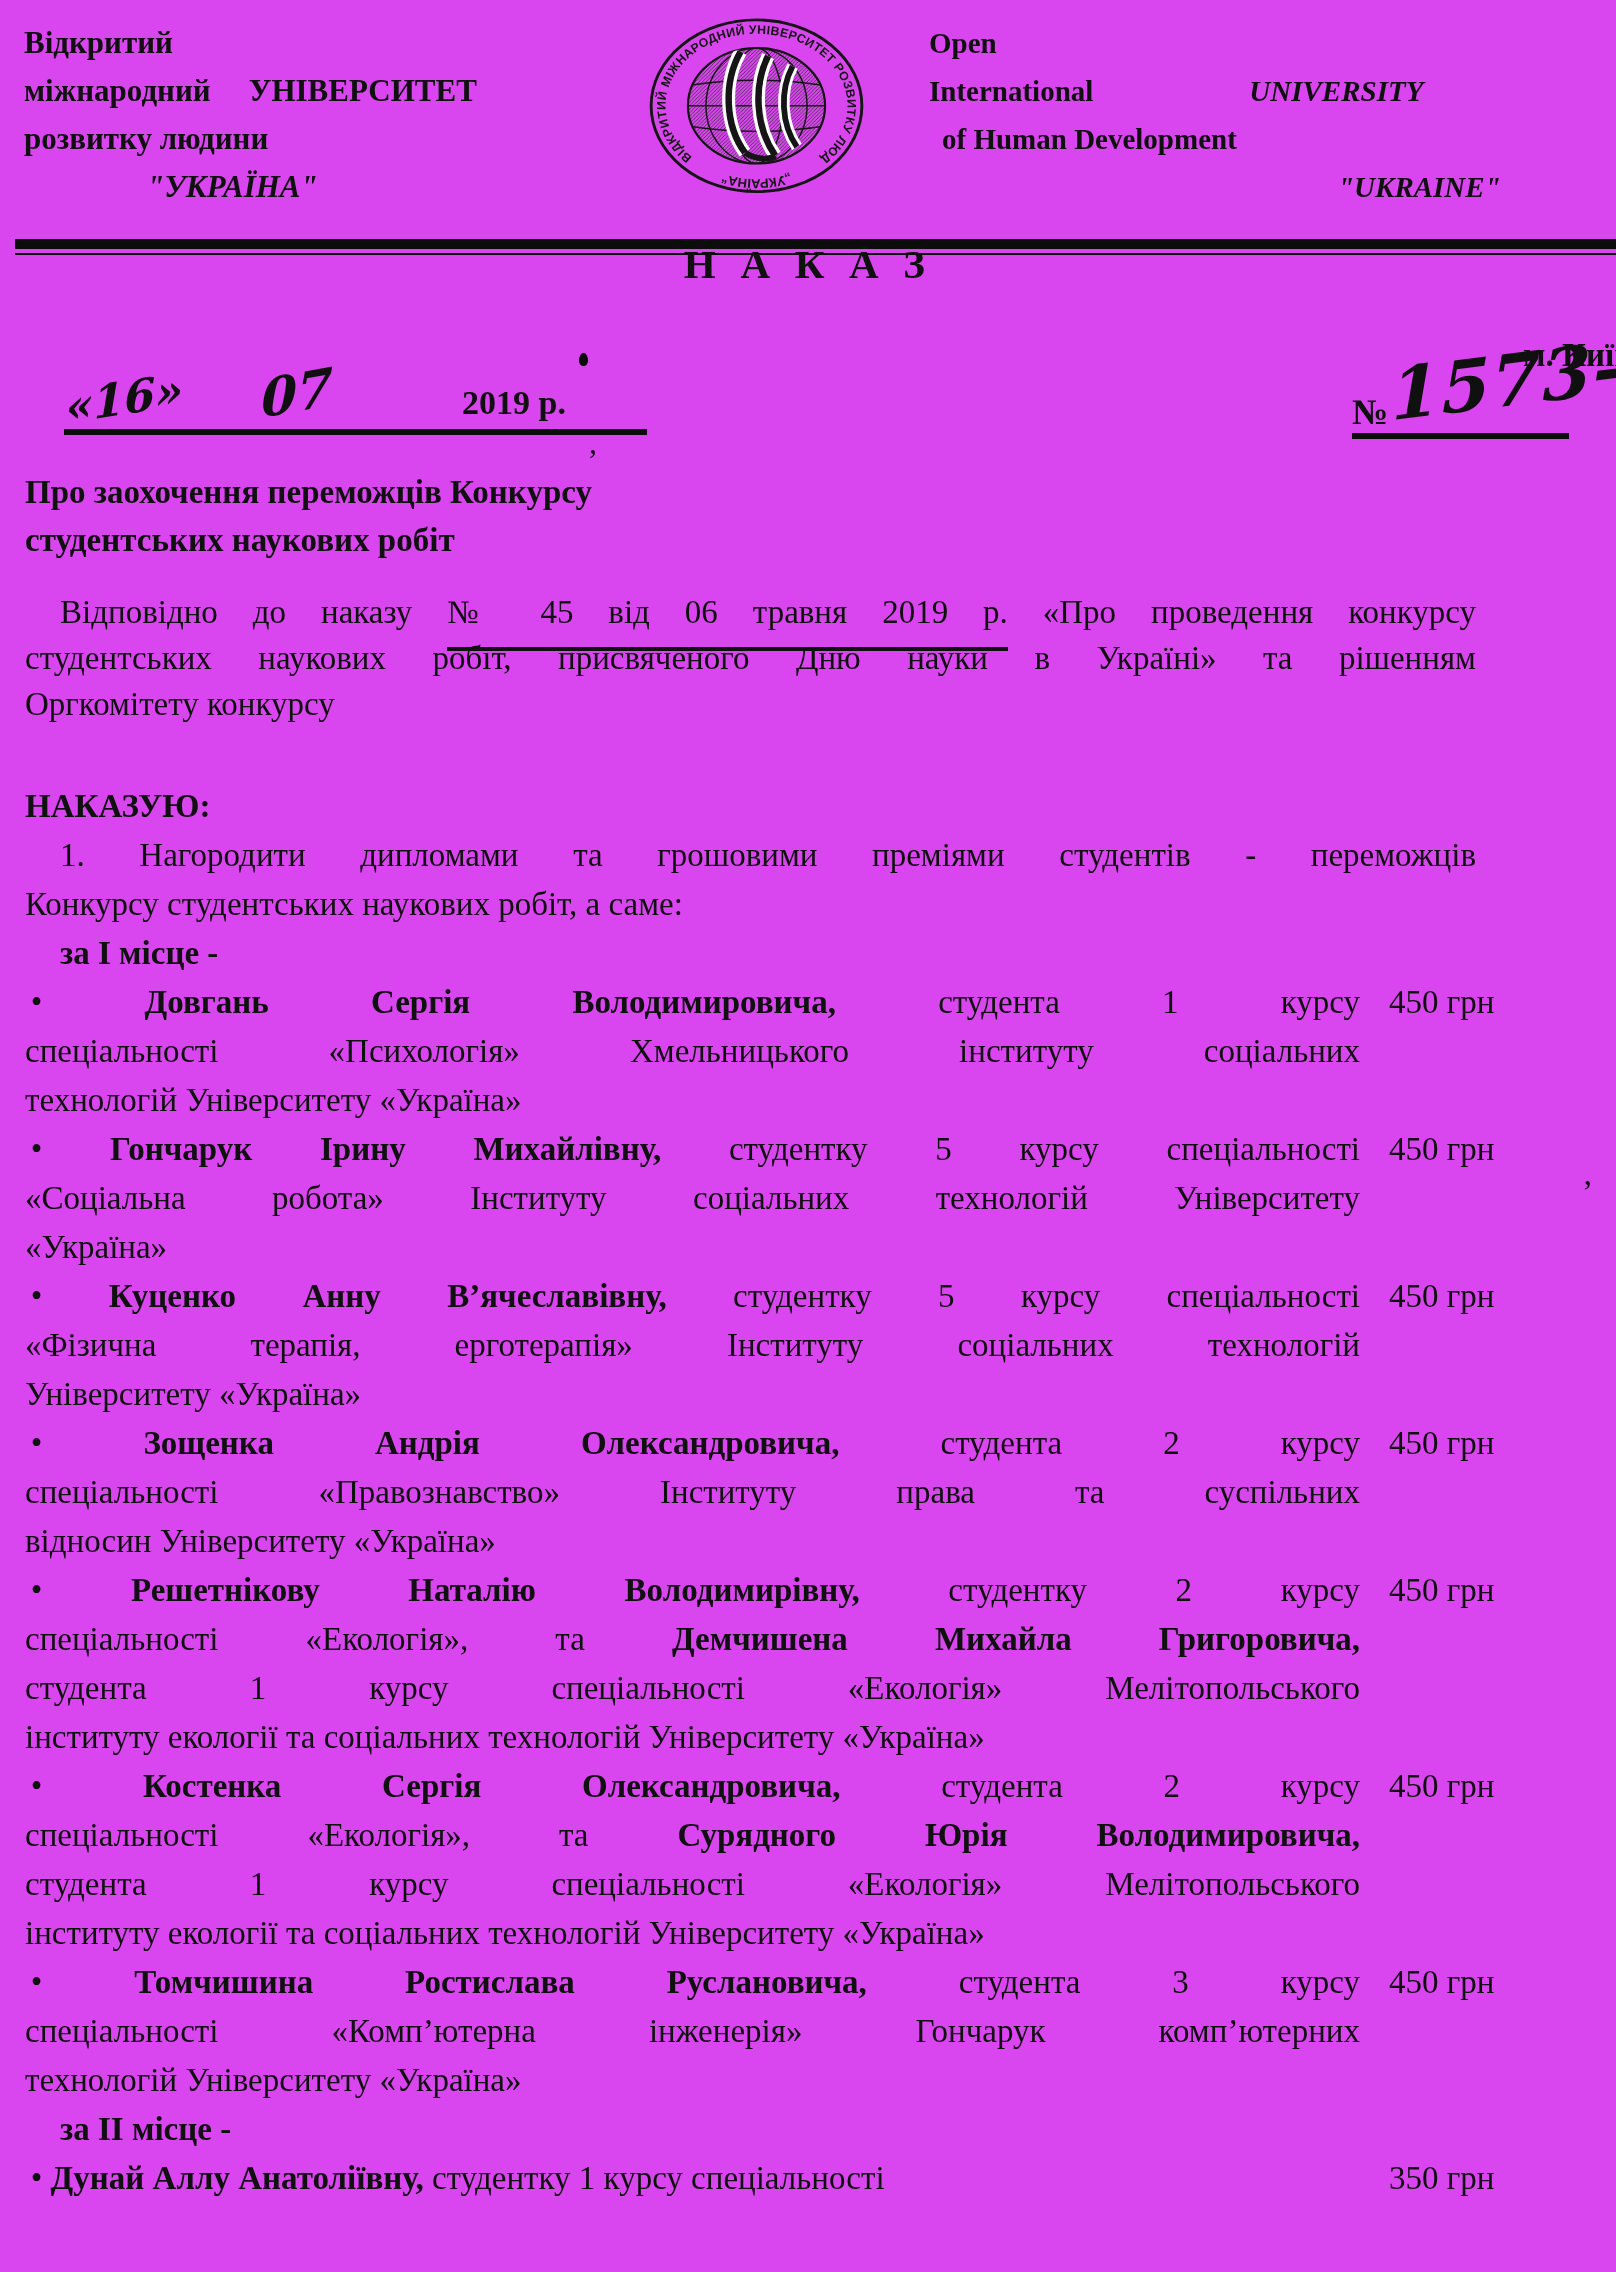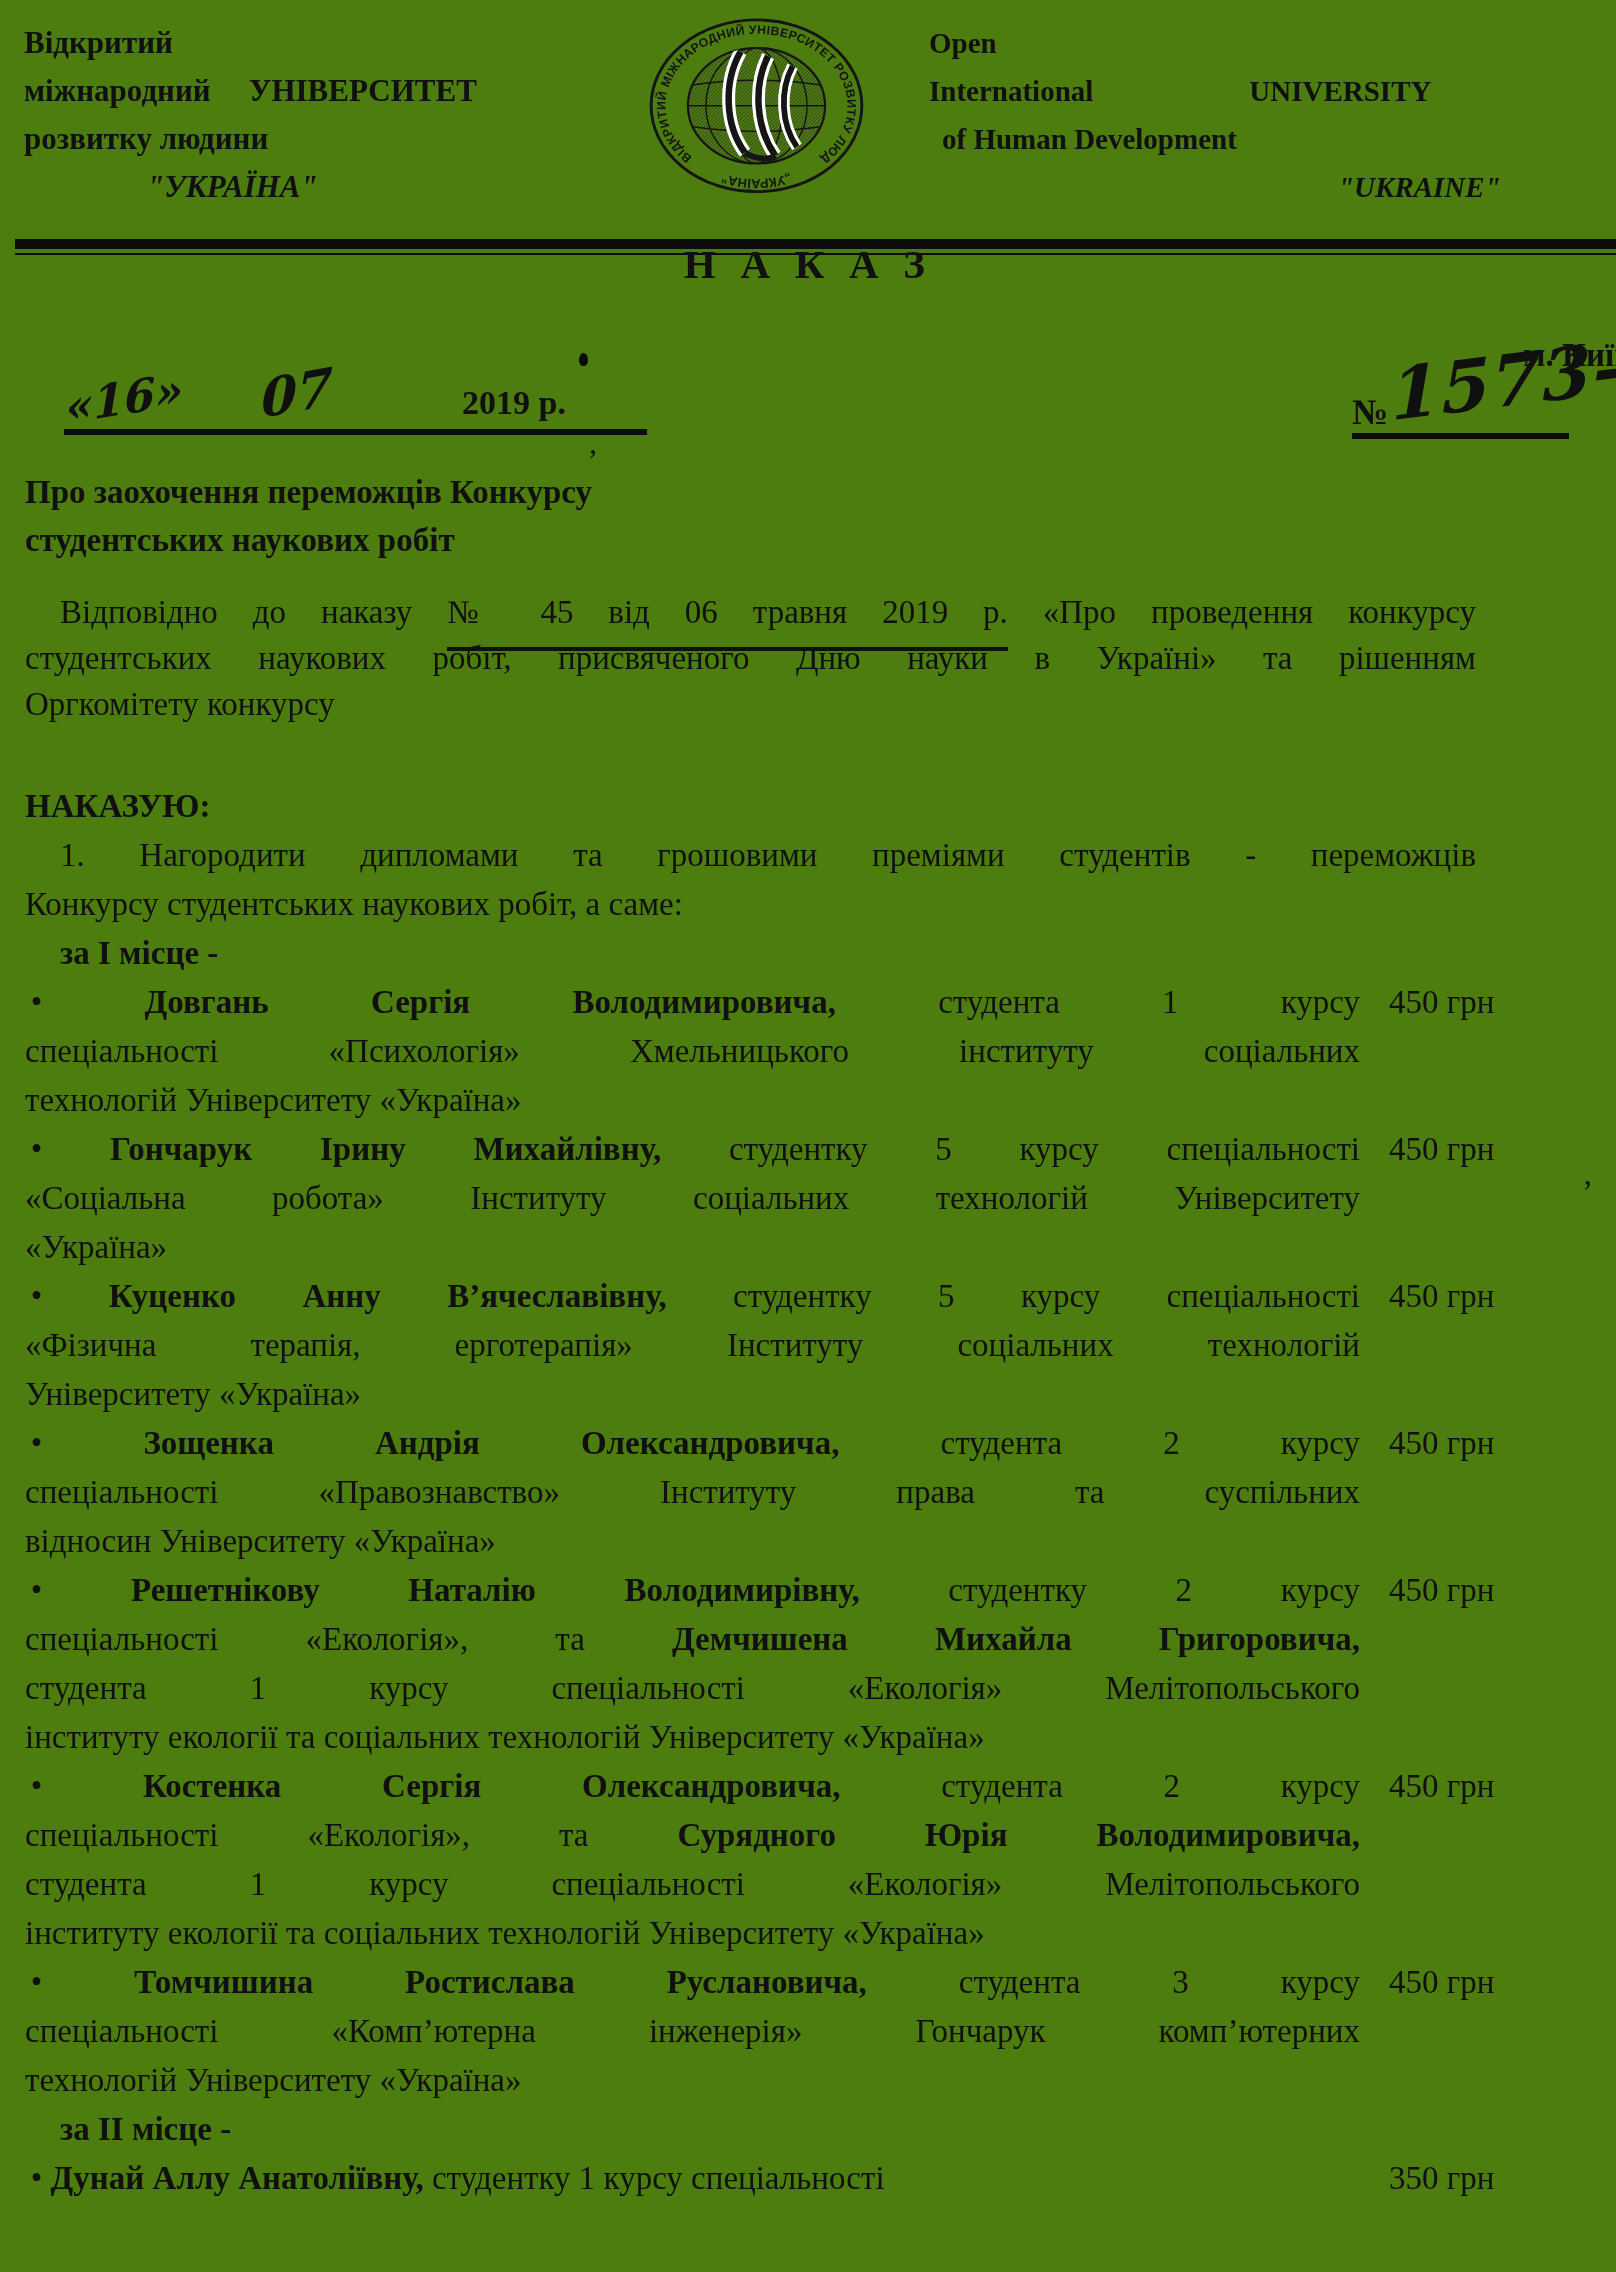--- a/index.html
+++ b/index.html
@@ -1,33 +1,33 @@
 <!DOCTYPE html>
 <html style="font-size:11.6px"><head>
 <meta charset="utf-8">
 <style>
   html,body { margin:0; padding:0; background:#777; }
   #page {
     position:relative;
     width:1616px; height:2273px;
     margin:0 auto;
-    background:#4d7c0f;
+    background:#d946ef;
     color:#101010;
     font-family:"Liberation Serif", serif;
     overflow:hidden;
   }
   .abs { position:absolute; }
   .b, .bold { font-weight:bold; }
 
   
   #header-left { left:24px; top:19px; width:579px; font-size:31px; font-weight:bold; line-height:48px; }
   #header-left .l2b { margin-left:38px; }
   #header-left .l4 { font-style:italic; padding-left:123px; }
   #header-right { left:929px; top:19px; width:637px; font-size:29px; font-weight:bold; line-height:48px; }
-  #header-right .l2b { margin-left:156px; }
+  #header-right .l2b { font-style:italic; margin-left:156px; }
   #header-right .l3 { padding-left:13px; }
   #header-right .l4 { font-style:italic; padding-left:409px; }
   #seal { left:648px; top:17.4px; }
 
   
   #rule { left:14.5px; top:239px; width:1602px; height:4.3px;
           border-top:10px solid #0c0c0c; border-bottom:2.9px solid #0c0c0c; }
 
   
   #order-title { left:0; top:240px; width:1616px; text-align:center;

